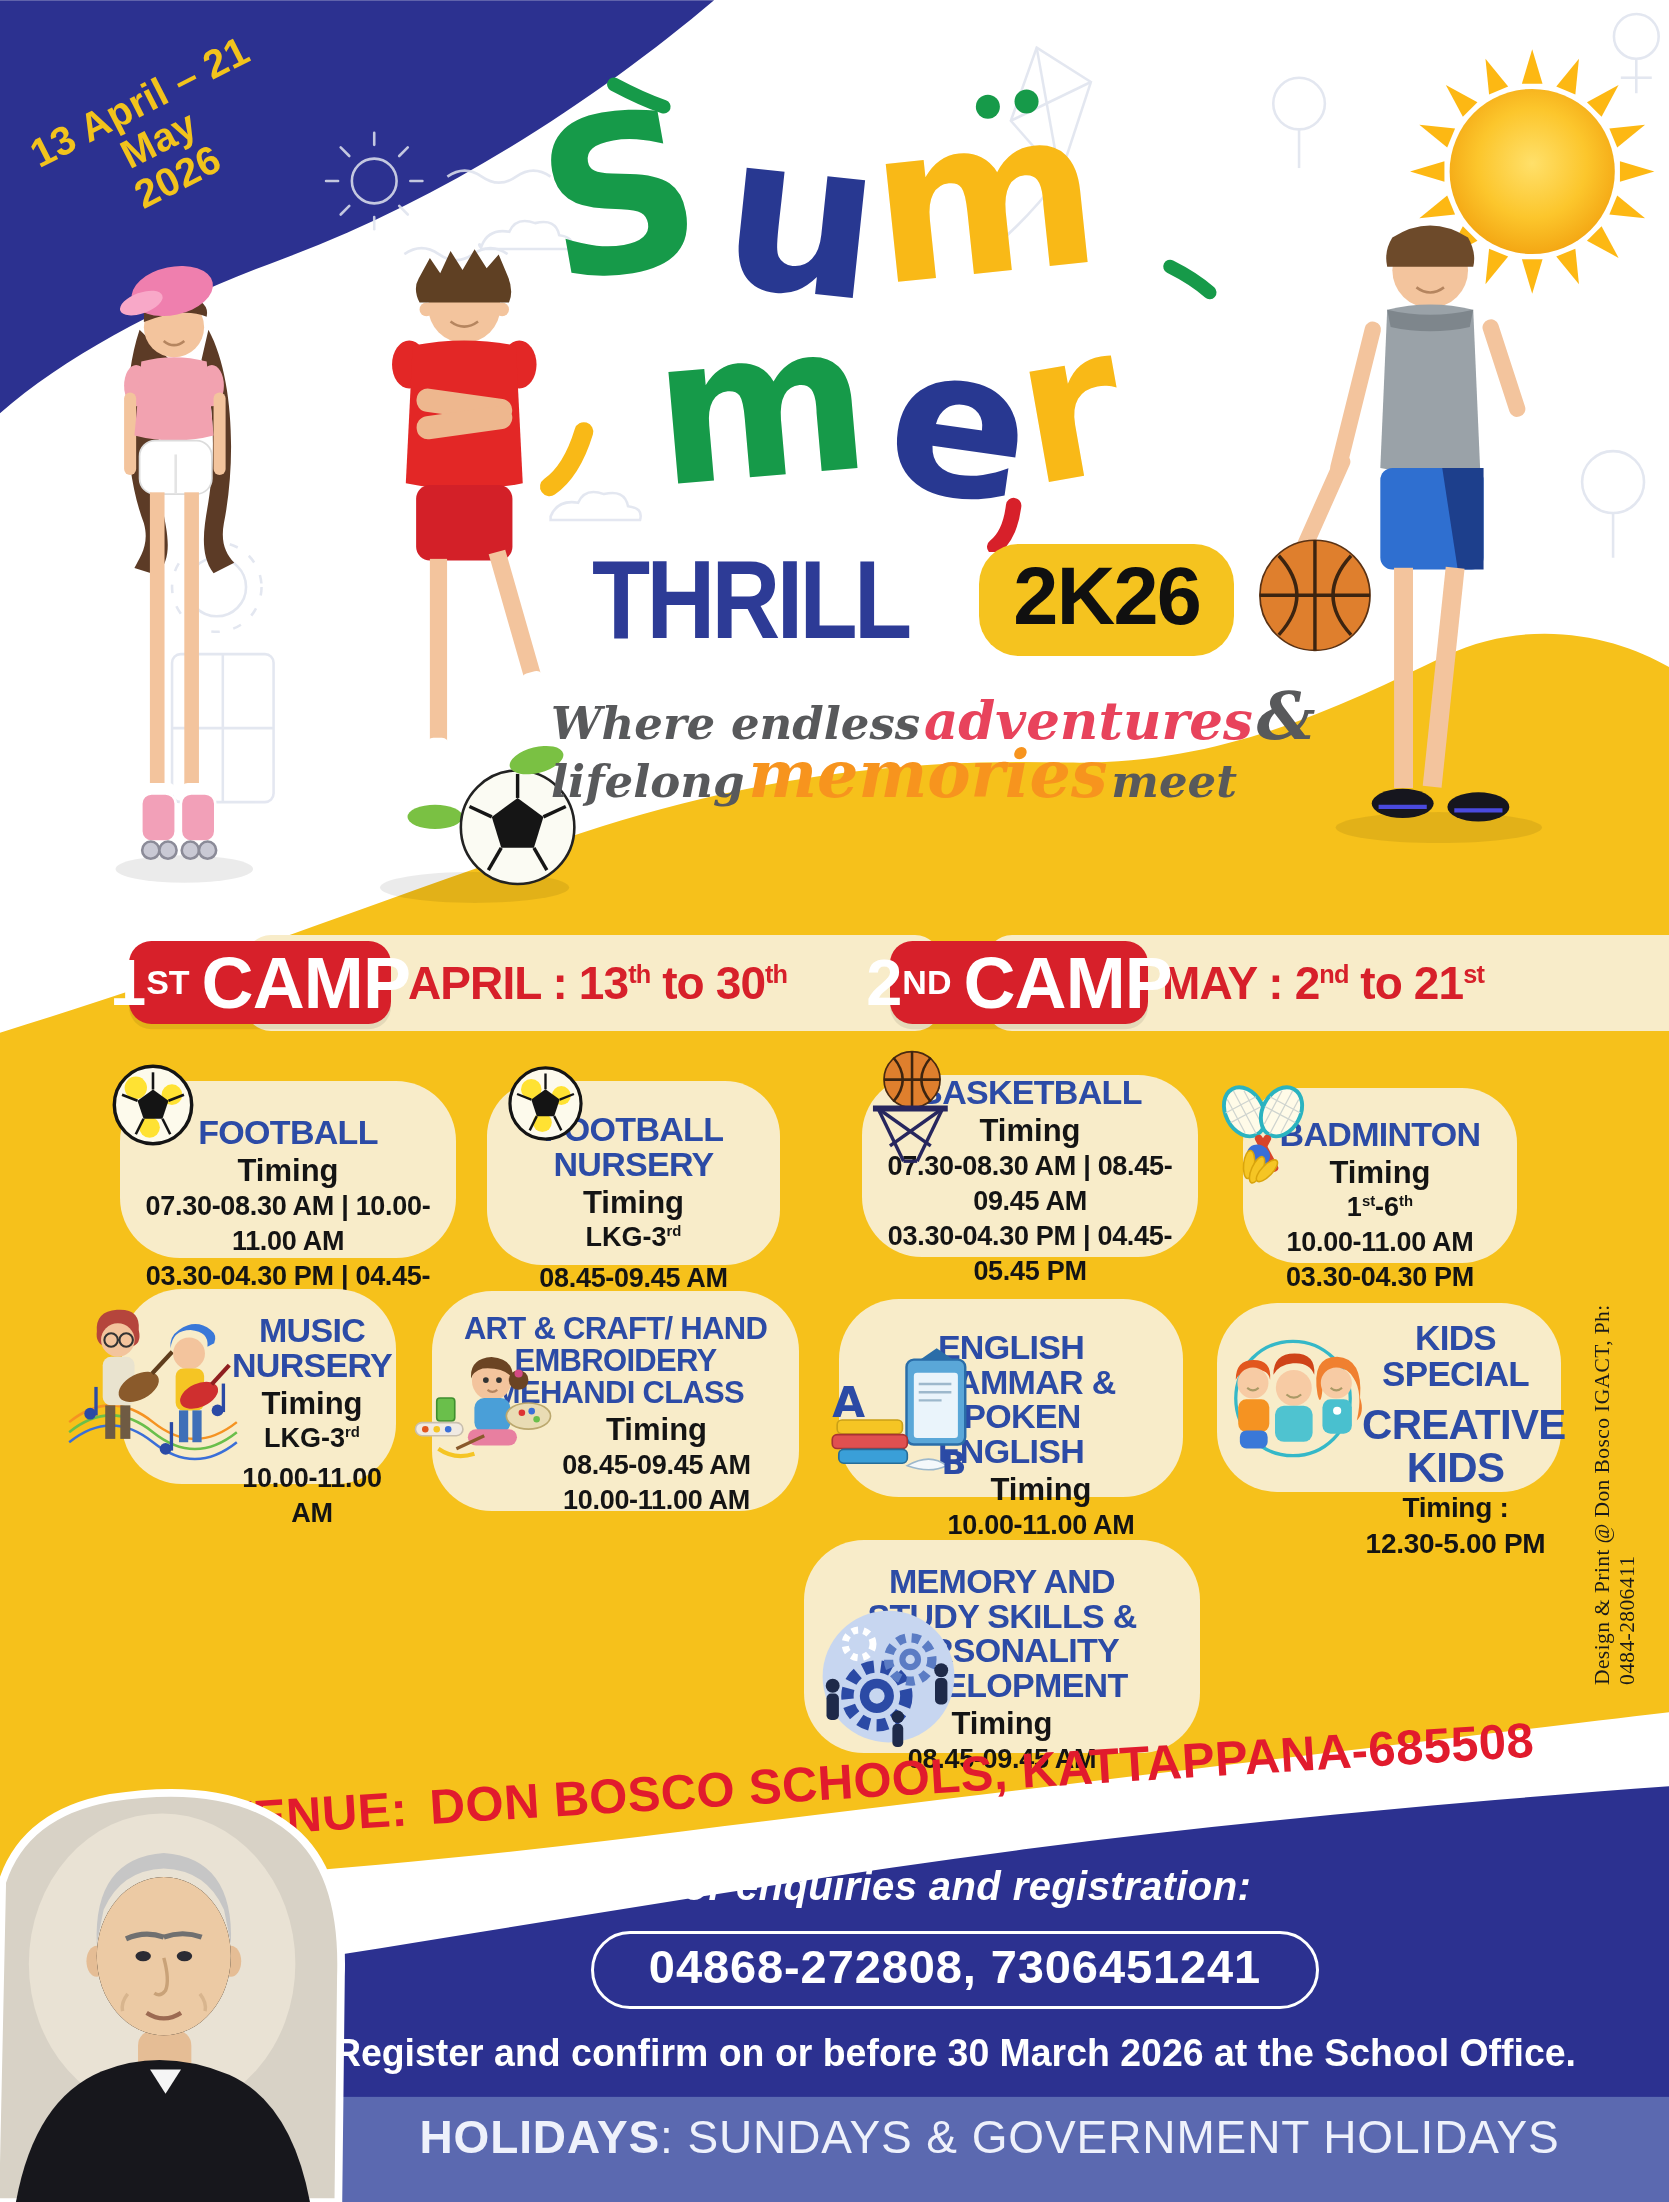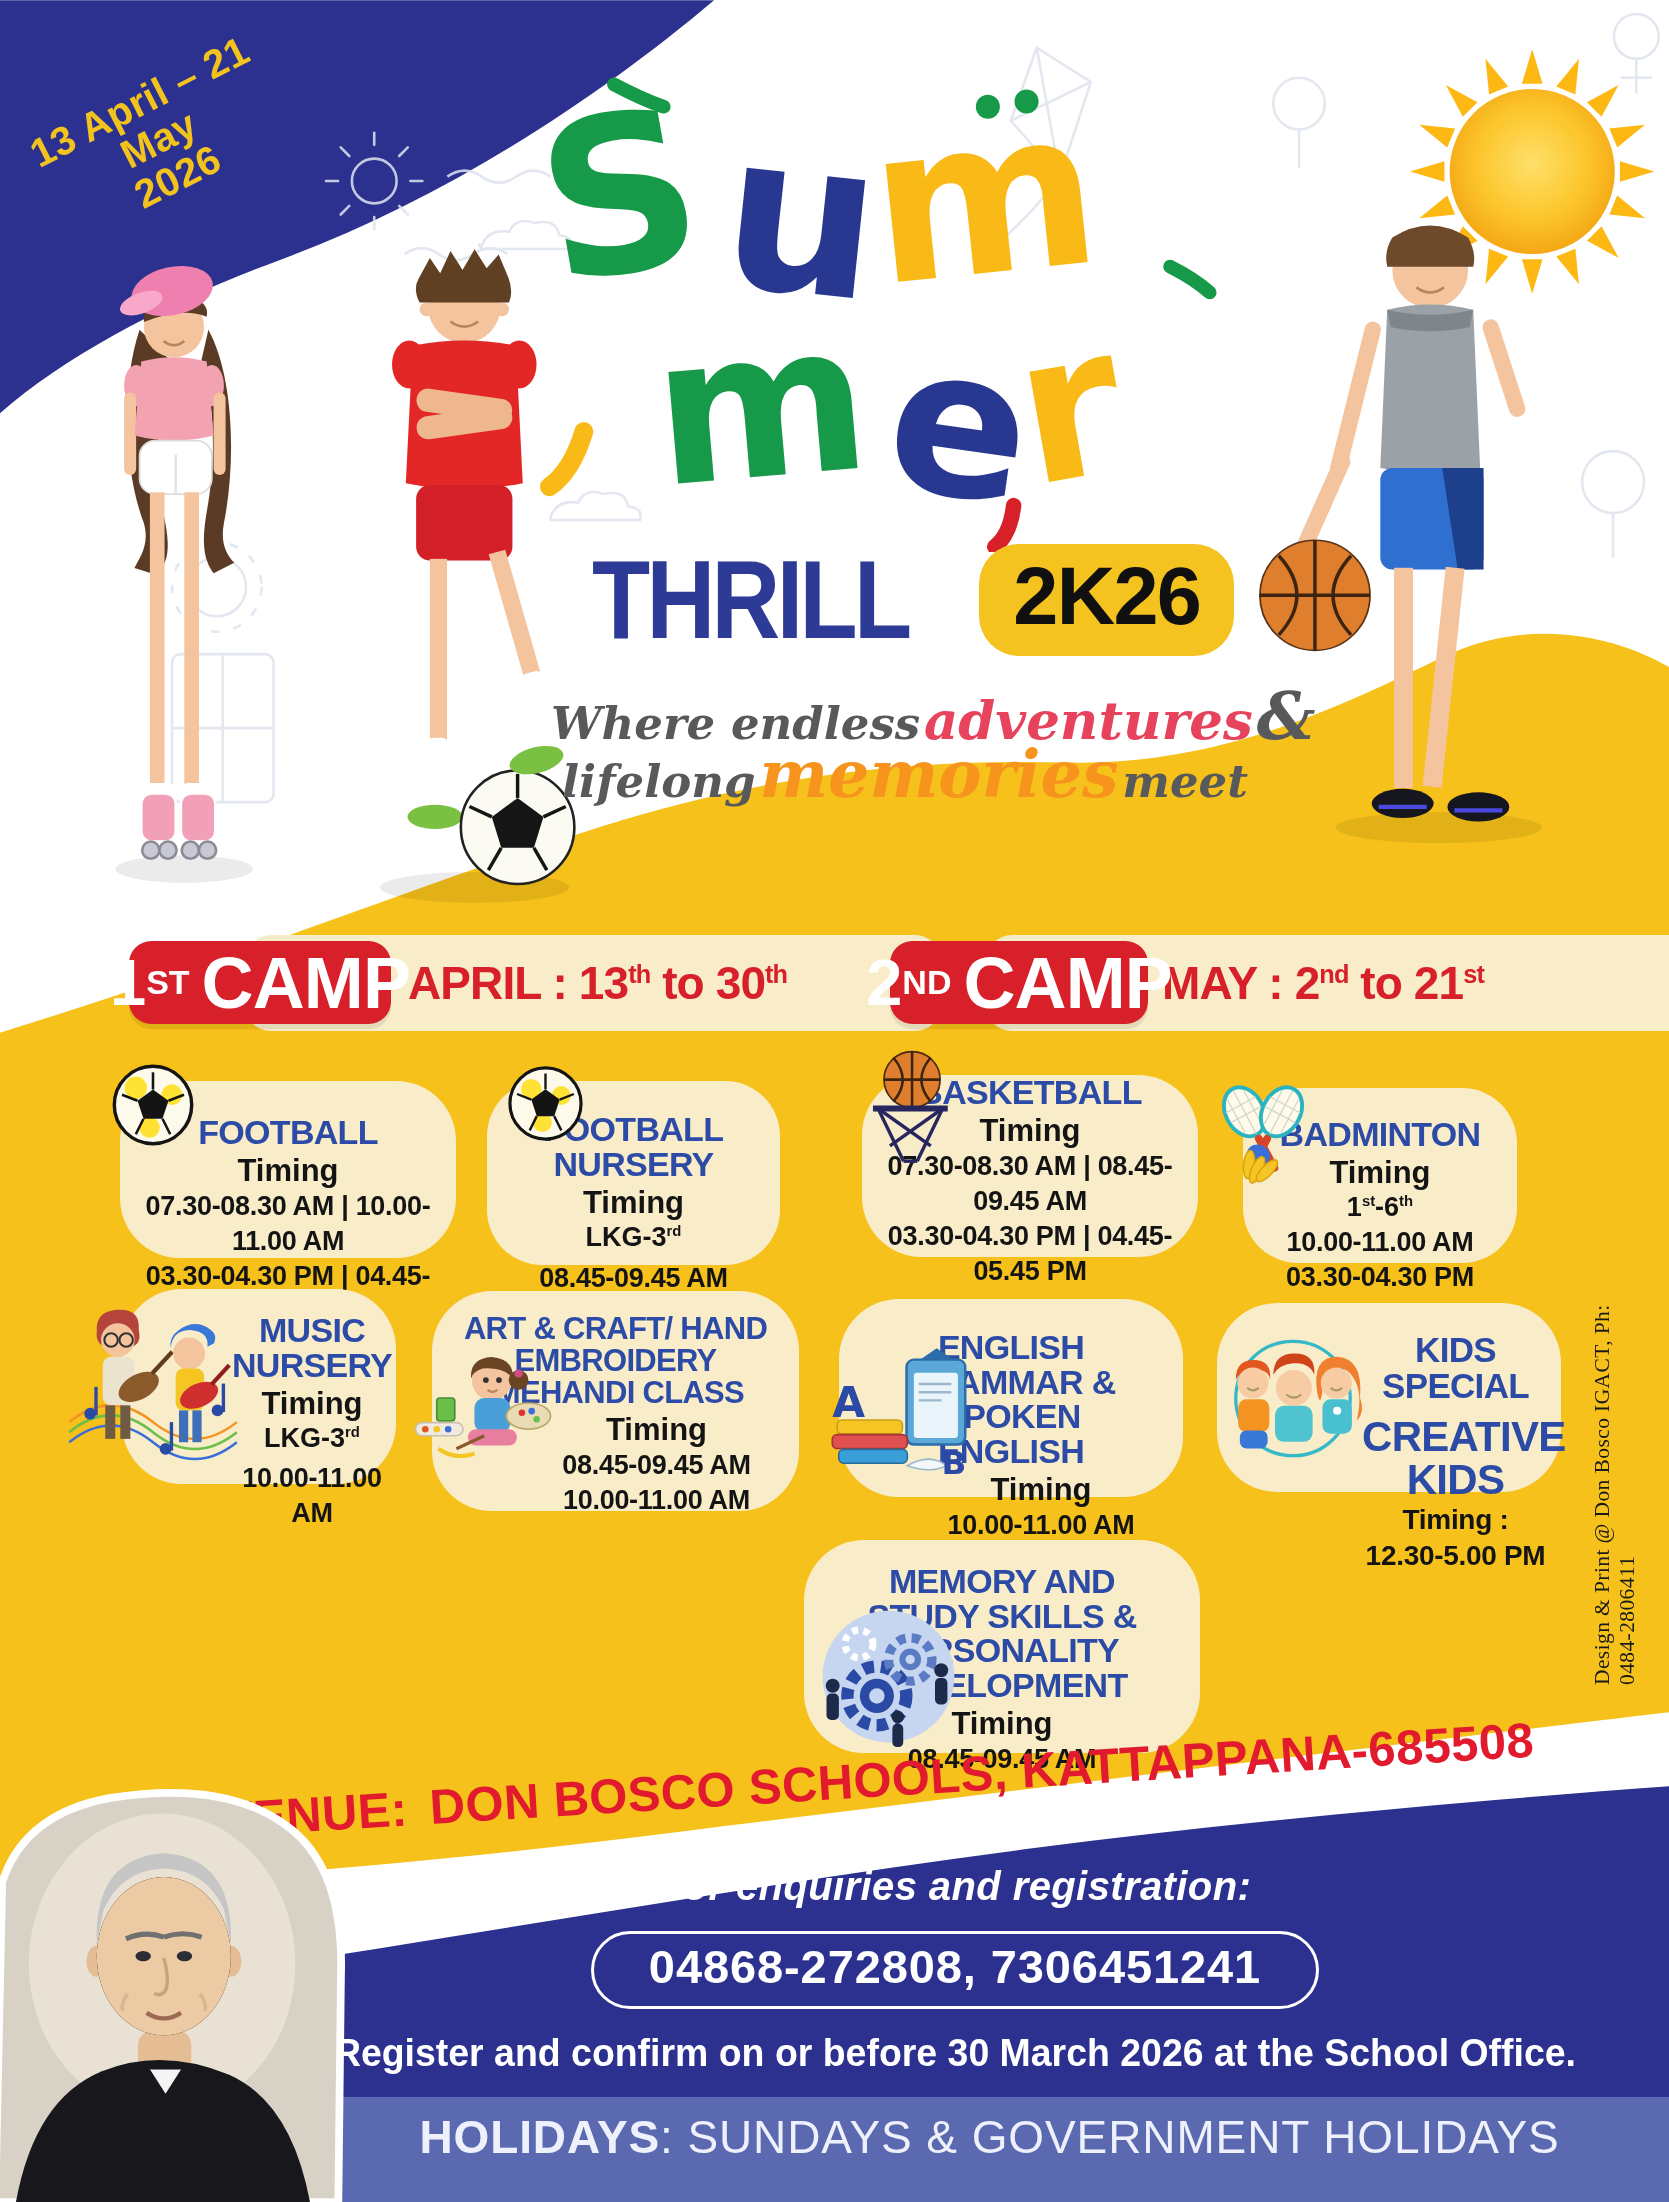--- a/index.html
+++ b/index.html
@@ -13,21 +13,21 @@
         font-weight:700;font-size:40px;line-height:1.05;text-align:center;letter-spacing:0.4px;}
 
   
   .thrill-row{left:592px;top:544px;display:flex;align-items:center;gap:15px;}
   .thrill{font-size:112px;font-weight:800;color:#2d3b96;letter-spacing:-4.3px;
           transform:scaleX(.85);transform-origin:left center;line-height:1;}
   .badge2k{background:#f5c31f;color:#101010;font-weight:800;font-size:81px;line-height:1;
            padding:12px 34px 19px;border-radius:40px;letter-spacing:-1.7px;}
 
   
-  .tag{left:551px;width:697px;text-align:right;white-space:nowrap;}
+  .tag{left:551px;width:697px;text-align:left;white-space:nowrap;}
   .tag1{top:678px;} .tag2{top:736px;}
   .tg,.tadv,.tamp,.tmem{font-family:"DejaVu Serif",serif;font-style:italic;font-weight:700;}
   .tg{color:#58595b;font-size:45px;}
   .tadv{color:#e8435c;font-size:53px;}
   .tamp{color:#58595b;font-size:65px;}
   .tmem{color:#f7941e;font-size:65px;}
 
   
   .strip{background:#f8ecc9;border-radius:26px;height:96px;display:flex;align-items:center;}
   .strip .txt{color:#d7202a;font-weight:800;font-size:46px;letter-spacing:-0.9px;white-space:nowrap;}
@@ -467,21 +467,21 @@
       <path d="M96,152 q28,-16 48,0 q-20,10 -48,0 Z" fill="#f4f8fb" stroke="#9db8cc" stroke-width="2"></path>
       <text x="138" y="162" font-family="DejaVu Sans" font-weight="bold" font-size="40" fill="#2b4aa5">B</text>
     </svg>
     <div class="ttl" style="padding:0 26px;">ENGLISH GRAMMAR &amp; SPOKEN ENGLISH</div>
     <div style="padding-left:60px;">
       <div class="tlab">Timing</div>
       <div class="tline">10.00-11.00 AM</div>
     </div>
   </div>
 
-  <div class="abs card" style="left:1217px;top:1303px;width:344px;height:189px;padding-top:29px;padding-left:145px;padding-right:12px;box-sizing:border-box;">
+  <div class="abs card" style="left:1217px;top:1303px;width:344px;height:189px;padding-top:17px;padding-left:145px;padding-right:12px;box-sizing:border-box;">
     <svg class="icon" style="left:-15.5px;top:26px" width="182" height="139" viewBox="0 0 220 170">
       <circle cx="110" cy="85" r="70" fill="none" stroke="#35b8c8" stroke-width="4"></circle>
       <path fill="#e2571f" d="M40,62 Q40,38 62,38 Q84,38 82,62 Q80,48 60,50 Q44,52 40,62 Z"></path>
       <circle cx="61" cy="66" r="19" fill="#f7cba4"></circle>
         <path d="M54,72 q7,6 14,0" stroke="#a96" stroke-width="2.5" fill="none"></path>
       <rect x="43" y="86" width="38" height="40" rx="10" fill="#f59322"></rect>
         <rect x="45" y="124" width="34" height="22" rx="8" fill="#3a78d8"></rect>
       <path fill="#cf4419" d="M86,56 Q86,30 112,30 Q138,30 136,56 Q130,40 110,42 Q92,44 86,56 Z"></path>
       <circle cx="111" cy="72" r="22" fill="#f7cba4"></circle>
         <path d="M102,80 q9,8 18,0" stroke="#a96" stroke-width="2.5" fill="none"></path>

